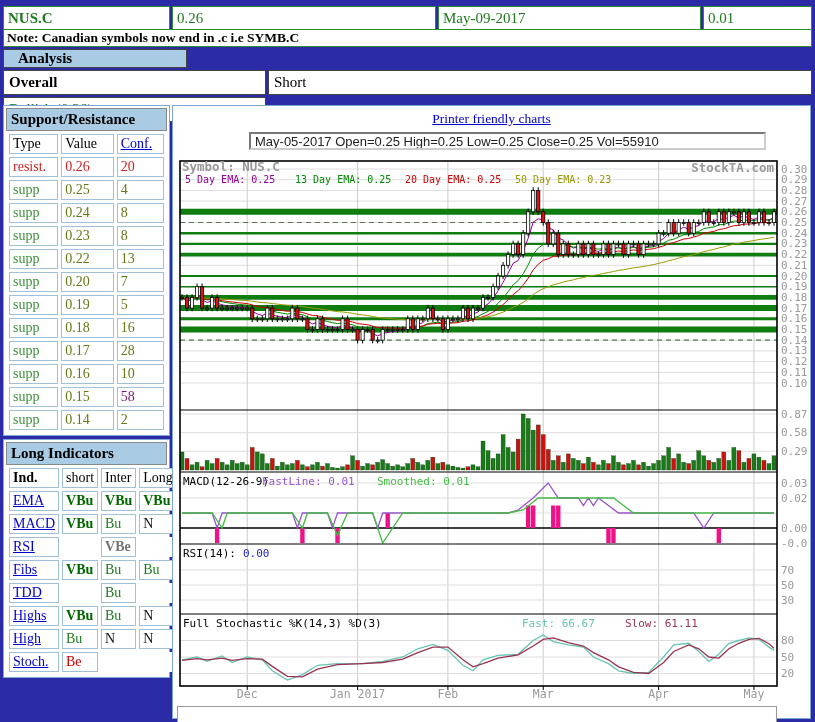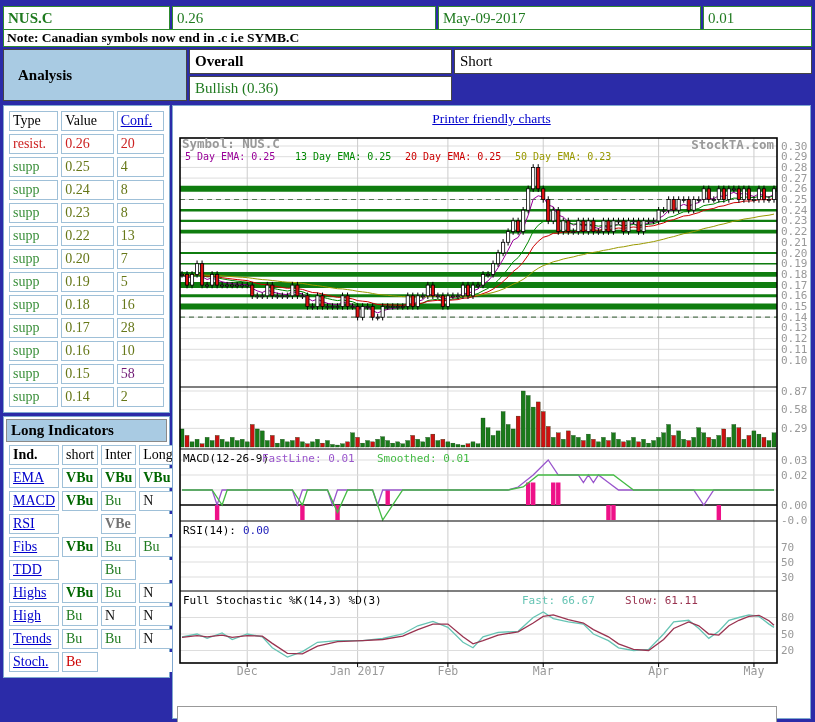--- a/index.html
+++ b/index.html
@@ -5,21 +5,21 @@
   html,body{margin:0;padding:0;background:#2b2ba8;}
   .page{position:relative;width:815px;height:722px;background:#2b2ba8;overflow:hidden;
         font-family:"Liberation Serif", serif;}
   .cell{background:#fff;border:1px solid #2e8b2e;box-sizing:border-box;
         font-size:15px;color:#1f7a1f;padding:1px 4px;overflow:hidden;white-space:nowrap;}
   #quote-row{position:absolute;left:3px;top:6px;width:809px;height:24px;display:flex;gap:2px;}
   #quote-row .cell{height:24px;line-height:20px;}
   #note-bar{position:absolute;left:3px;top:29px;width:809px;height:18px;background:#fff;
         border:1px solid #2e8b2e;box-sizing:border-box;font-weight:bold;color:#000;
         font-size:13.5px;line-height:15px;padding-left:3px;white-space:nowrap;}
-  #analysis{position:absolute;left:3px;top:49px;width:809px;height:52px;display:flex;gap:2px;}
+  #analysis{position:absolute;left:3px;top:49px;width:809px;height:52px;display:flex;gap:2px;flex-direction:column;}
   .an-label{width:184px;background:#a9cbe3;border:1px solid #444;box-sizing:border-box;
         font-weight:bold;font-size:15px;color:#000;display:flex;align-items:center;padding-left:14px;}
   .an-grid{flex:1;display:grid;grid-template-columns:263px 1fr;grid-template-rows:25px 25px;gap:2px;}
   .an-cell{background:#fff;border:1px solid #444;box-sizing:border-box;font-size:15px;
         line-height:23px;padding-left:5px;white-space:nowrap;}
   .sidebar{position:absolute;left:3px;top:105px;width:167px;}
   .side-panel{background:#fff;border:1px solid #7fa8d0;padding:2px;margin-bottom:3px;box-sizing:border-box;}
   .panel-header{background:#a9cbe3;border:1px solid #8a8a8a;font-weight:bold;font-size:15px;
         color:#000;padding:2px 4px;}
   .side-panel table{border-collapse:separate;border-spacing:3px;margin-top:0px;width:100%;}
@@ -58,20 +58,21 @@
     <div class="an-label">Analysis</div>
     <div class="an-grid">
       <div class="an-cell bold hdr-black">Overall</div>
       <div class="an-cell hdr-black">Short</div>
       <div class="an-cell" style="color:#1f7a1f">Bullish (0.36)</div>
     </div>
   </div>
 
   <div class="sidebar">
     <div class="side-panel">
+      <div class="panel-header">Support/Resistance</div>
       <table>
           <tbody id="sr-body">
             <tr>
               <td style="color:#000;width:46px">Type</td>
               <td style="color:#000;width:52px">Value</td>
               <td style="width:44px"><a>Conf.</a></td>
             </tr>
             <tr>
               <td style="color:#cc2222">resist.</td>
               <td style="color:#cc2222">0.26</td>
@@ -181,38 +182,33 @@
               <td style="color:#1f7a1f">Bu</td>
               <td style="color:#111111">N</td>
             </tr>
             <tr>
               <td><a>High</a></td>
               <td style="color:#1f7a1f">Bu</td>
               <td style="color:#111111">N</td>
               <td style="color:#111111">N</td>
             </tr>
             <tr>
-              <td><a>Trends</a></td>
-              <td style="color:#1f7a1f">Bu</td>
-              <td style="color:#1f7a1f">Bu</td>
-              <td style="color:#111111">N</td>
-            </tr>
-            <tr>
               <td><a>Stoch.</a></td>
               <td style="color:#cc0000">Be</td>
               <td style="color:#111111" class="nullcell"></td>
               <td style="color:#111111" class="nullcell"></td>
             </tr>
           </tbody>
         </table>
     </div>
   </div>
 
   <div id="chart-panel">
     <a id="printer-link">Printer friendly charts</a>
+    <input id="quote-input" readonly="" value="May-05-2017 Open=0.25 High=0.25 Low=0.25 Close=0.25 Vol=55910" style="">
     <svg id="chart-svg" width="632" height="546" viewBox="0 0 632 546">
         <rect x="0" y="0" width="632" height="546" fill="#fff"></rect>
         <line x1="3" y1="14" x2="600" y2="14" stroke="#ddd" stroke-width="1"></line>
         <line x1="3" y1="24.70000000000001" x2="600" y2="24.70000000000001" stroke="#ddd" stroke-width="1"></line>
         <line x1="3" y1="35.39999999999996" x2="600" y2="35.39999999999996" stroke="#ddd" stroke-width="1"></line>
         <line x1="3" y1="46.099999999999966" x2="600" y2="46.099999999999966" stroke="#ddd" stroke-width="1"></line>
         <line x1="3" y1="56.799999999999976" x2="600" y2="56.799999999999976" stroke="#ddd" stroke-width="1"></line>
         <line x1="3" y1="67.49999999999999" x2="600" y2="67.49999999999999" stroke="#ddd" stroke-width="1"></line>
         <line x1="3" y1="78.2" x2="600" y2="78.2" stroke="#ddd" stroke-width="1"></line>
         <line x1="3" y1="88.89999999999998" x2="600" y2="88.89999999999998" stroke="#ddd" stroke-width="1"></line>

